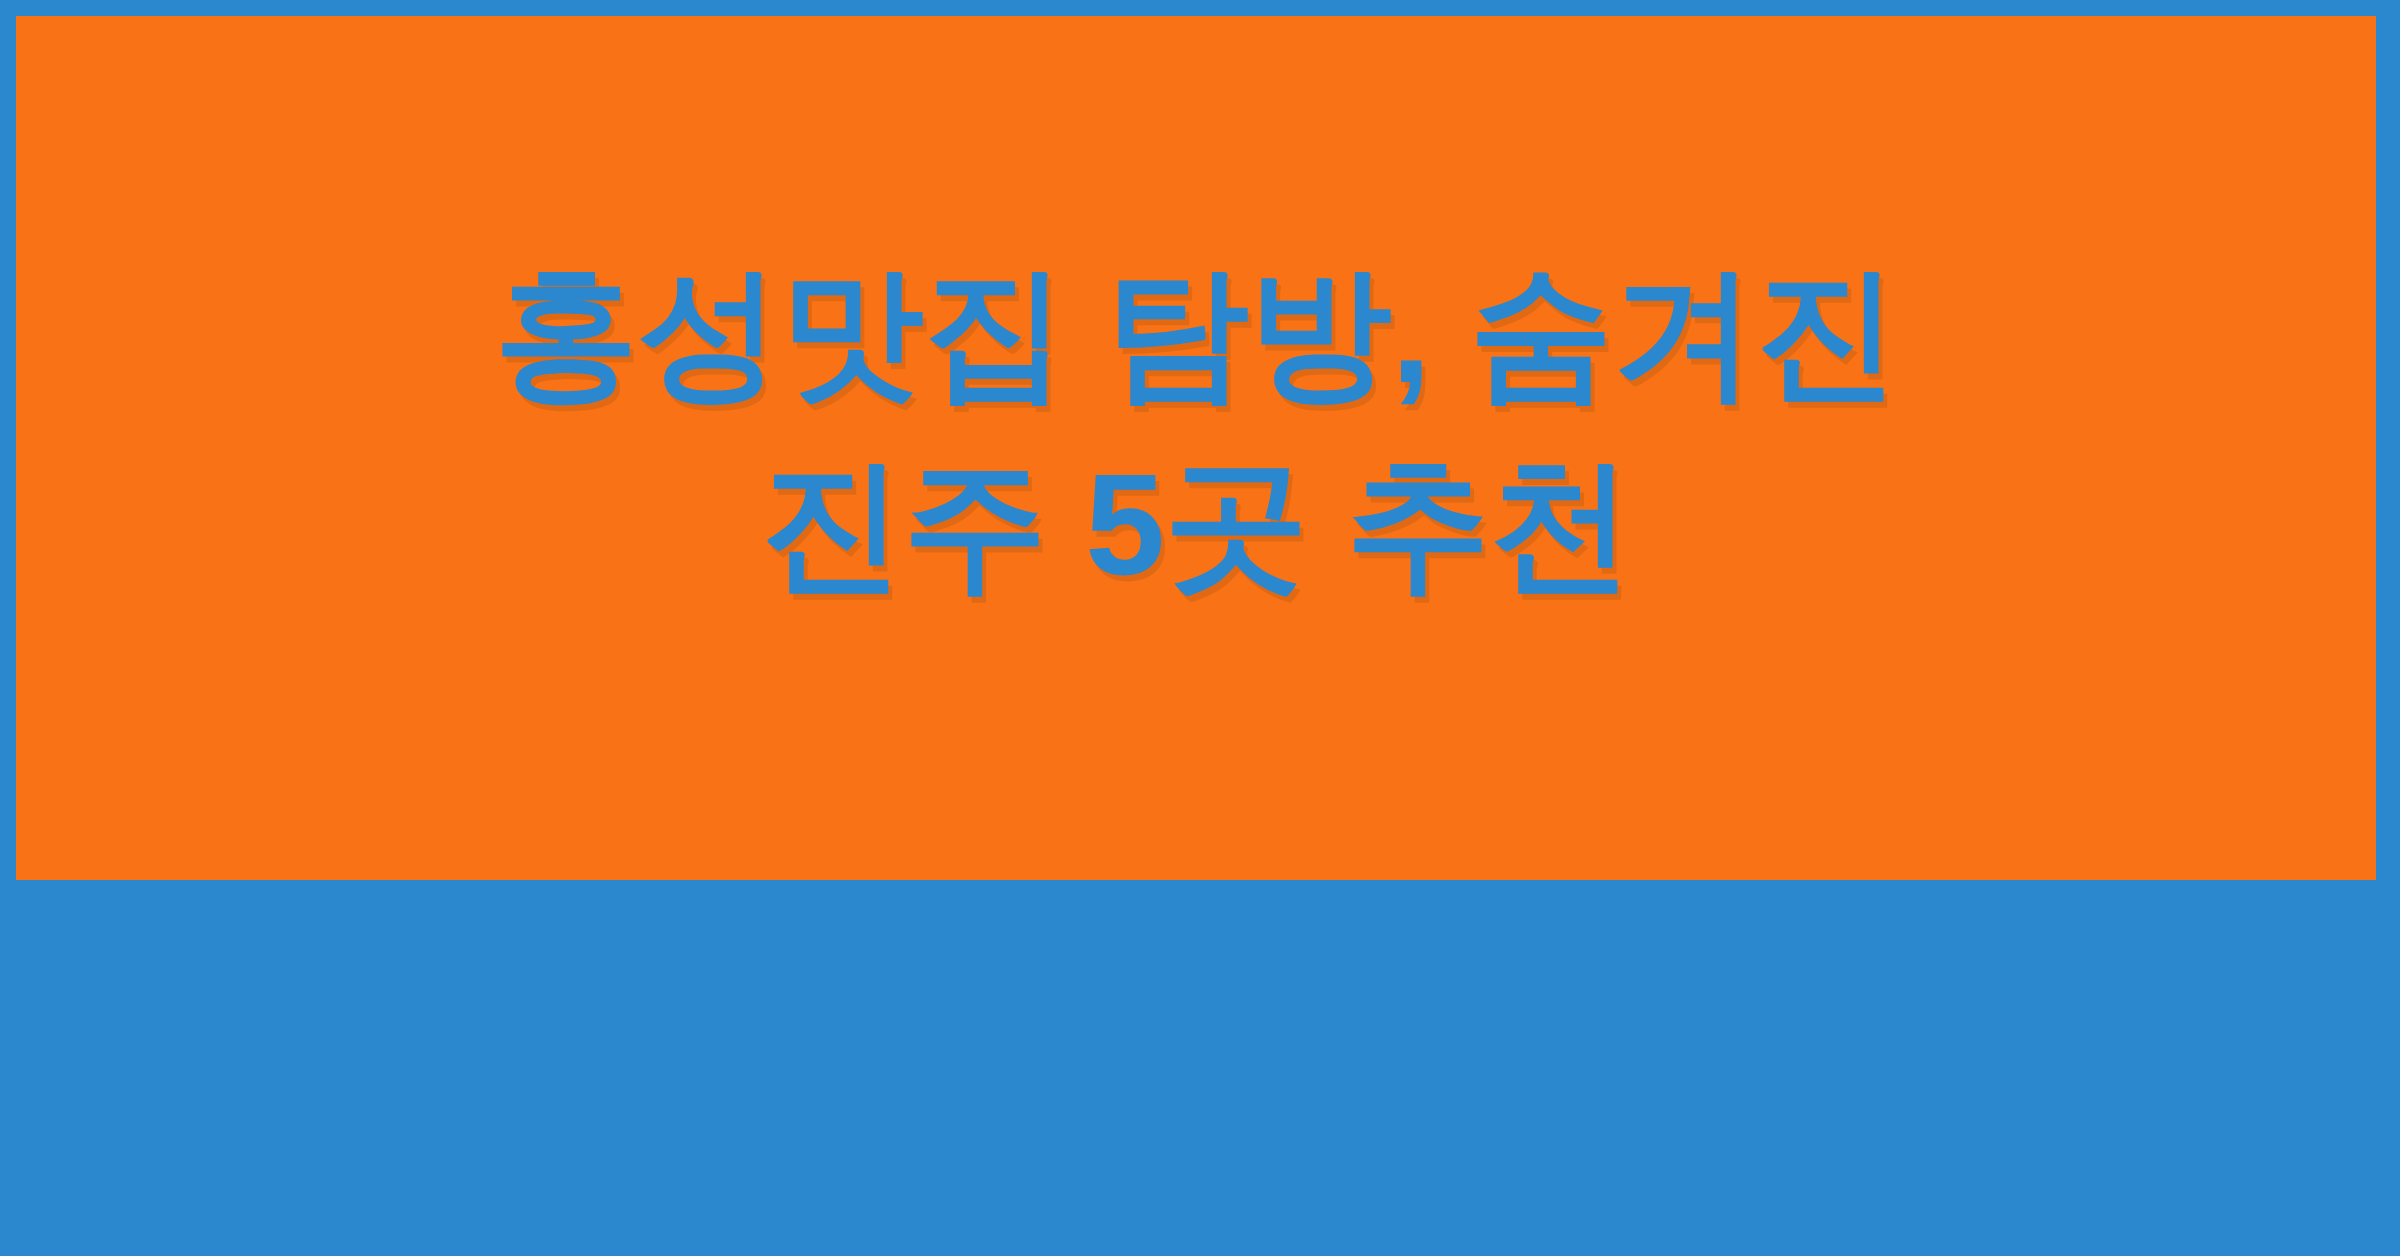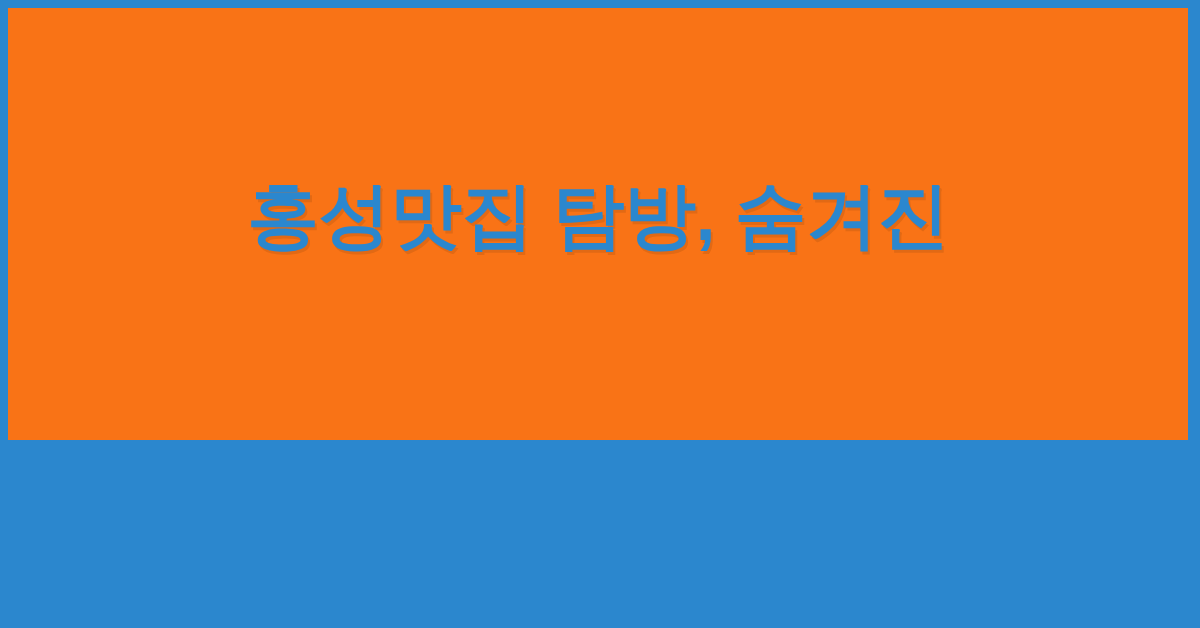--- a/index.html
+++ b/index.html
@@ -70,17 +70,18 @@
 <body>
 
 <div class="thumbnail-card" style="background-color: rgb(43, 135, 206);">
 
   <div class="card-canvas" style="background-color: rgb(249, 115, 22);">
 
     <div class="title-block">
 
       <h1 class="title-text" style="color: rgb(43, 135, 206);">
         <span class="title-line">홍성맛집 탐방, 숨겨진</span>
+        <span class="title-line">진주 5곳 추천</span>
       </h1>
 
     </div>
   </div>
 </div>
 
 </body></html>

